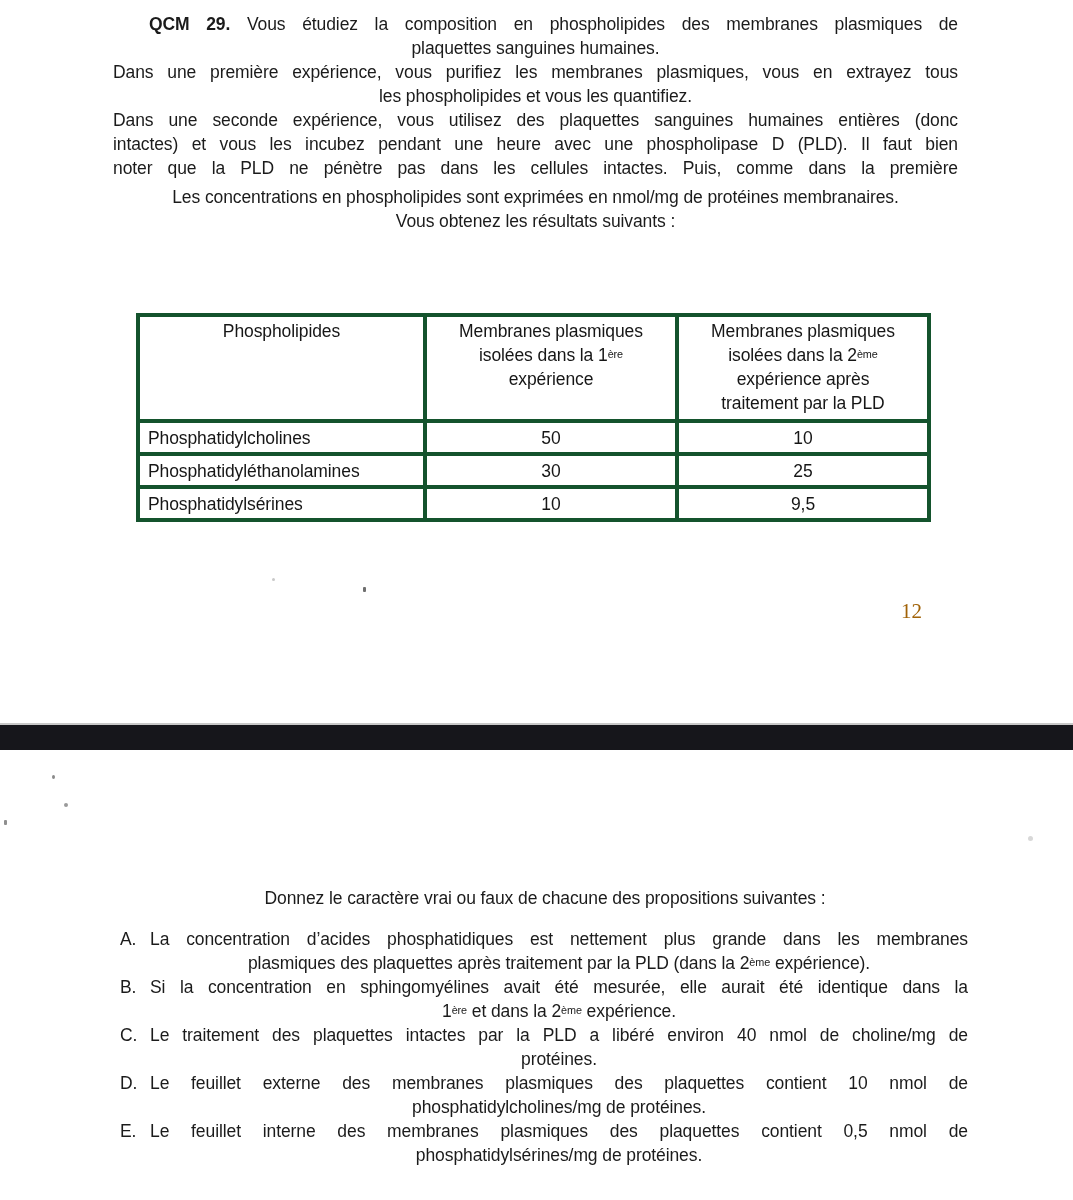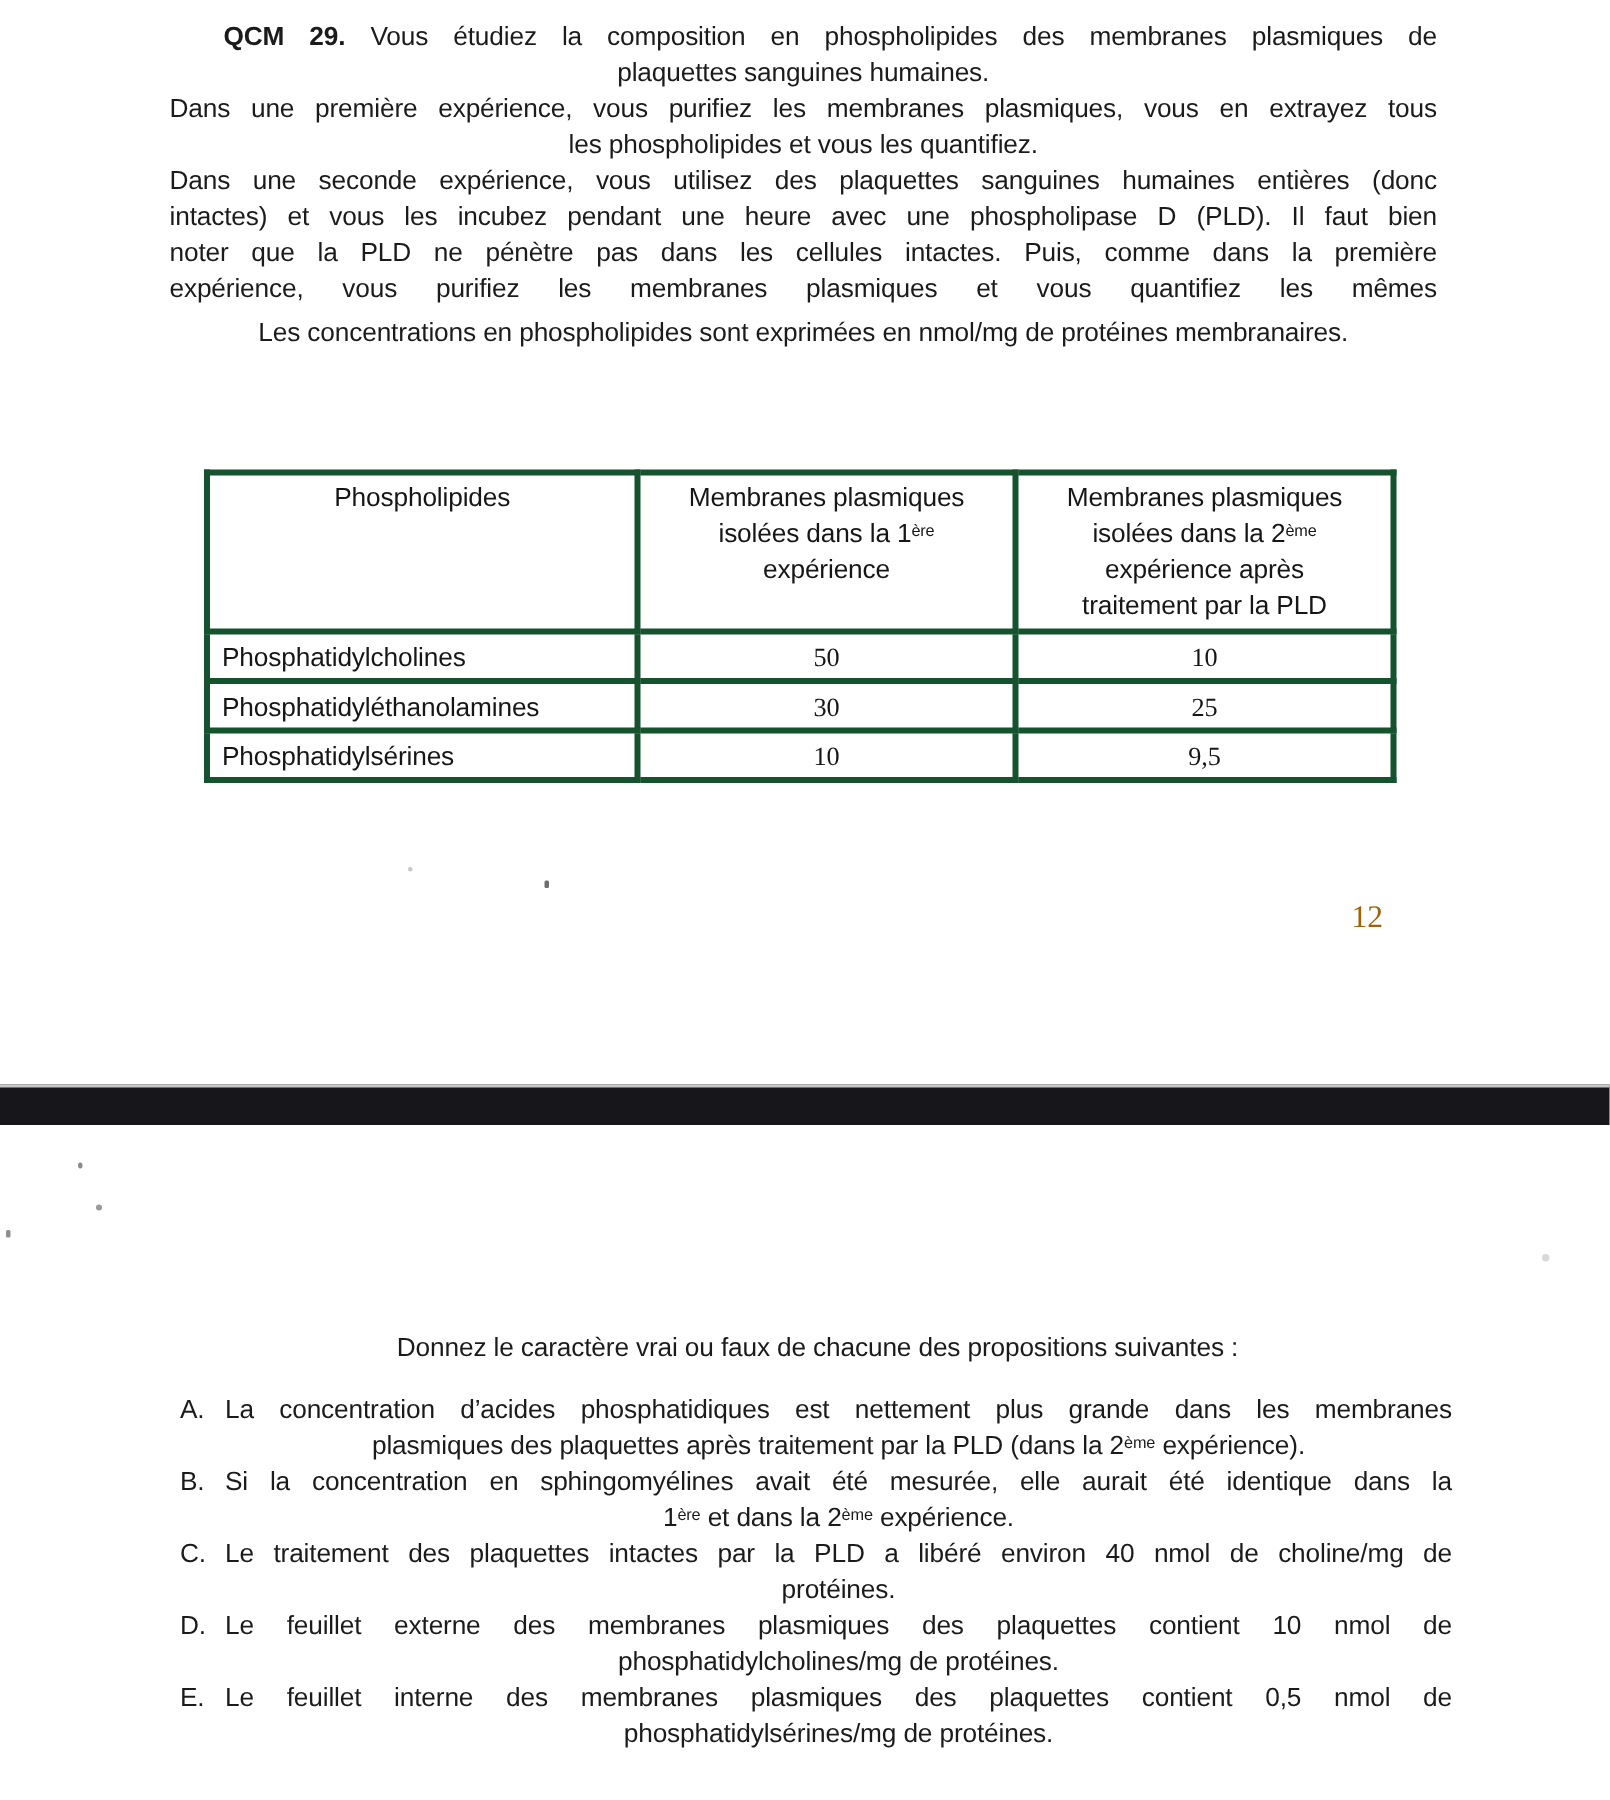--- a/index.html
+++ b/index.html
@@ -33,21 +33,21 @@
     font-size:17.5px; line-height:24px; letter-spacing:-0.1px;
     color:#161616;
   }
   table.results th, table.results td {
     border:4px solid #14532d;
     padding:2px 8px;
     font-weight:normal;
   }
   table.results th { text-align:left; vertical-align:top; height:98px; }
   table.results td { height:25px; vertical-align:middle; }
-  td.num { text-align:center;font-family:Liberation Serif, serif; }
+  td.num { text-align:center; }
 
   
   .pagenum {
     position:absolute; top:599px; left:901px;
     font-family:"Liberation Serif", serif;
     font-size:21px; color:#a16207;
   }
 
   
   .bar {
@@ -87,24 +87,24 @@
         <div class="line"><span>plaquettes sanguines humaines.</span></div>
       </div>
     <div class="para">
         <div class="line j"><span>Dans une première expérience, vous purifiez les membranes plasmiques, vous en extrayez tous</span></div>
         <div class="line"><span>les phospholipides et vous les quantifiez.</span></div>
       </div>
     <div class="para">
         <div class="line j"><span>Dans une seconde expérience, vous utilisez des plaquettes sanguines humaines entières (donc</span></div>
         <div class="line j"><span>intactes) et vous les incubez pendant une heure avec une phospholipase D (PLD). Il faut bien</span></div>
         <div class="line j"><span>noter que la PLD ne pénètre pas dans les cellules intactes. Puis, comme dans la première</span></div>
-        <div class="line j"><span>expérience, vous purifiez les membranes plasmiques et vous quantifiez les mêmes</span></div>
       </div>
     <div class="para intro">
         <div class="line"><span>Les concentrations en phospholipides sont exprimées en nmol/mg de protéines membranaires.</span></div>
+        <div class="line"><span>Vous obtenez les résultats suivants :</span></div>
       </div>
   </section>
 
   <table class="results">
     <colgroup>
       <col style="width:287px">
       <col style="width:252px">
       <col style="width:252px">
     </colgroup>
     <thead>

